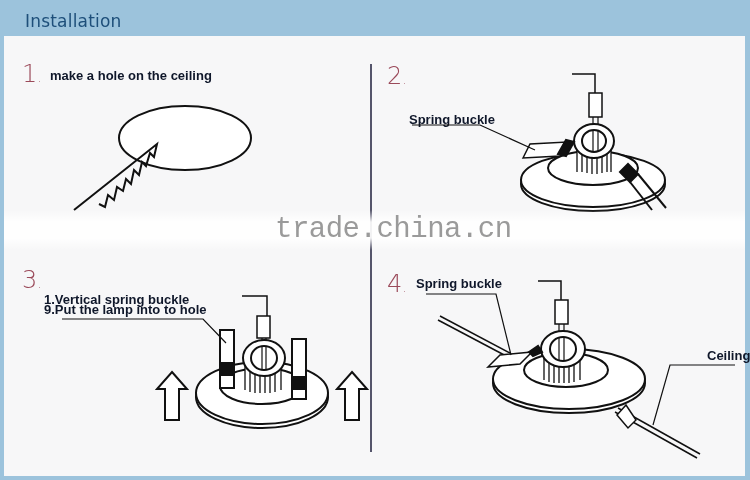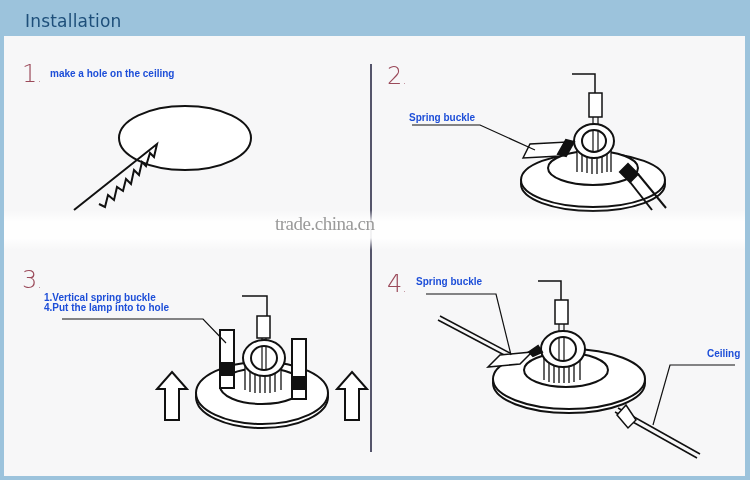--- a/index.html
+++ b/index.html
@@ -3,44 +3,44 @@
 <meta charset="utf-8">
 <style>
   html, body { margin: 0; padding: 0; }
   body { width: 750px; height: 480px; background: #9cc3dc; overflow: hidden; position: relative; font-family: "Liberation Sans", sans-serif; }
   .header { position: absolute; left: 0; top: 0; width: 750px; height: 34px; background: #9cc3dc; }
   .header-title { position: absolute; left: 25px; top: 11px; font-size: 17px; color: #1e4f7a; font-family: "DejaVu Sans", sans-serif; letter-spacing: 0.2px; }
   .panel { position: absolute; left: 4px; top: 36px; width: 741px; height: 440px; background: #f7f7f8; }
   .divider { position: absolute; left: 370px; top: 64px; width: 2px; height: 388px; background: #55556b; }
   .step-num { position: absolute; font-size: 24px; color: #9b4a5a; font-family: "DejaVu Sans", sans-serif; font-weight: 300; }
   .step-num .dot { font-size: 14px; }
-  .label { position: absolute; font-size: 10px; font-weight: bold; color: #1d4ed8; font-family: "Liberation Sans", sans-serif; white-space: nowrap; }
+  .label { position: absolute; font-size: 13px; font-weight: bold; color: #0f172a; font-family: "Liberation Sans", sans-serif; white-space: nowrap; }
   svg.illu { position: absolute; left: 0; top: 0; }
   .watermark-band { position: absolute; left: 4px; top: 210px; width: 741px; height: 40px; background: linear-gradient(to bottom, rgba(255,255,255,0.0), rgba(255,255,255,0.92) 30%, rgba(255,255,255,0.92) 70%, rgba(255,255,255,0.0)); }
-  .watermark { position: absolute; left: 275px; top: 213px; font-size: 19px; color: #9a9a9a; font-family: Liberation Serif, serif; letter-spacing: -0.5px; }
+  .watermark { position: absolute; left: 275px; top: 213px; font-size: 29px; color: #9a9a9a; font-family: Liberation Mono, monospace; letter-spacing: -0.5px; }
 </style>
 </head>
 <body>
 
 <div class="header">
   <span class="header-title">Installation</span>
 </div>
 
 <div class="panel"></div>
 <div class="divider"></div>
 
 <div class="step-num" style="left:22px; top:60px;"><span>1</span><span class="dot">.</span></div>
 <div class="label" style="left:50px; top:68px;">make a hole on the ceiling</div>
 
 <div class="step-num" style="left:387px; top:62px;"><span>2</span><span class="dot">.</span></div>
 <div class="label" style="left:409px; top:112px;">Spring buckle</div>
 
 <div class="step-num" style="left:22px; top:266px;"><span>3</span><span class="dot">.</span></div>
 <div class="label" style="left:44px; top:292px;">1.Vertical spring buckle</div>
-<div class="label" style="left:44px; top:302px;">4.Put the lamp into to hole</div>
+<div class="label" style="left:44px; top:302px;">9.Put the lamp into to hole</div>
 
 <div class="step-num" style="left:387px; top:270px;"><span>4</span><span class="dot">.</span></div>
 <div class="label" style="left:416px; top:276px;">Spring buckle</div>
 <div class="label" style="left:675px; top:348px;margin-left:32px;">Ceiling</div>
 
 <svg class="illu" width="750" height="480" viewBox="0 0 750 480" fill="none" stroke="#111" stroke-width="2">
 
   <g>
     <ellipse cx="185" cy="138" rx="66" ry="32" fill="#fff" stroke-width="2"></ellipse>
     <path d="M74 210 L157 144 L154 157 L150 153 L146 166 L142 162 L139 175 L134 170 L131 184 L126 179 L123 191 L117 187 L114 200 L108 195 L105 207 L99 204" stroke-width="2"></path>

